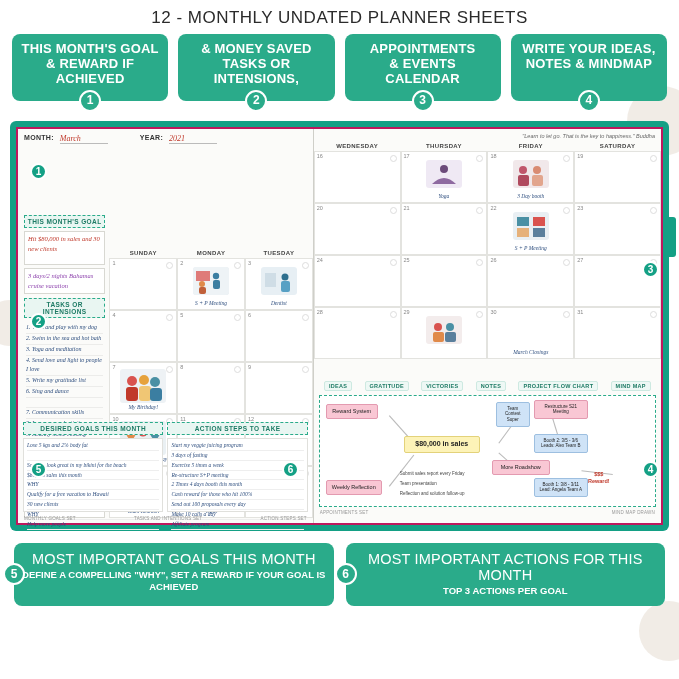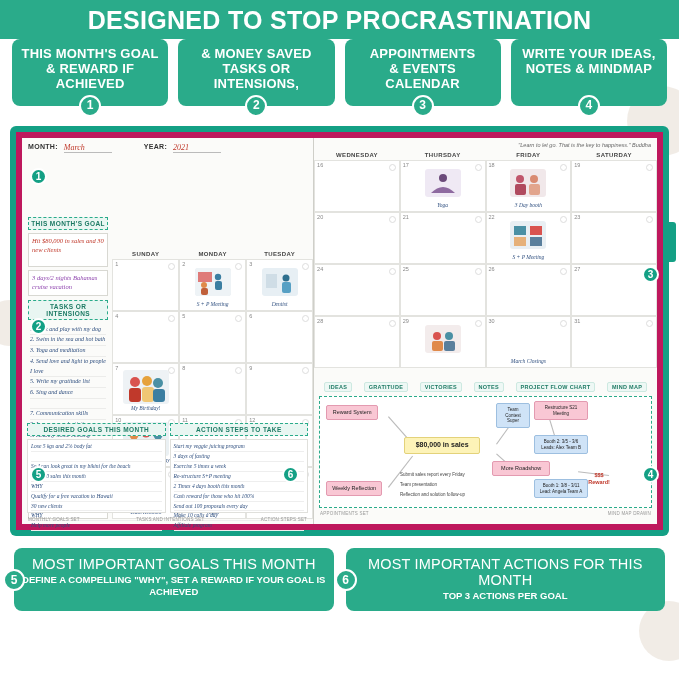--- a/index.html
+++ b/index.html
@@ -78,21 +78,21 @@
     height: 410px;
     background:#14a085;
     border-radius:6px;
     padding:6px;
   }
   .spread-inner {
     position:relative;
     background:#fbfbf9;
     height:100%;
     display:flex;
-    border:6px solid #be185d;
+    border:2px solid #be185d;
   }
   .page-l, .page-r { position:relative; height:100%; }
   .page-l { width: 46%; border-right:1px solid #cfcfc9; }
   .page-r { width: 54%; }
   .tab {
     position:absolute; right:-7px; top:96px;
     width:9px; height:40px; background:#14a085; border-radius:0 3px 3px 0;
   }
 
   
@@ -214,21 +214,21 @@
 </style>
 </head>
 <body>
 
 <div class="page">
 
   <div class="blob" style="width:70px;height:70px;right:-18px;top:86px;"></div>
   <div class="blob" style="width:46px;height:46px;left:-14px;top:300px;"></div>
   <div class="blob" style="width:60px;height:60px;right:-20px;bottom:18px;"></div>
 
-  <div class="hdr-band">DESIGNED TO STOP PROCRASTINATION</div>
+  <div class="hdr-top">12 - MONTHLY UNDATED PLANNER SHEETS</div>
 
   <div class="callouts">
     <div class="callout">
       <div>THIS MONTH'S GOAL</div>
       <div>&amp; REWARD IF ACHIEVED</div>
       <div class="num">1</div>
     </div>
     <div class="callout">
       <div>&amp; MONEY SAVED</div>
       <div>TASKS OR INTENSIONS,</div>

